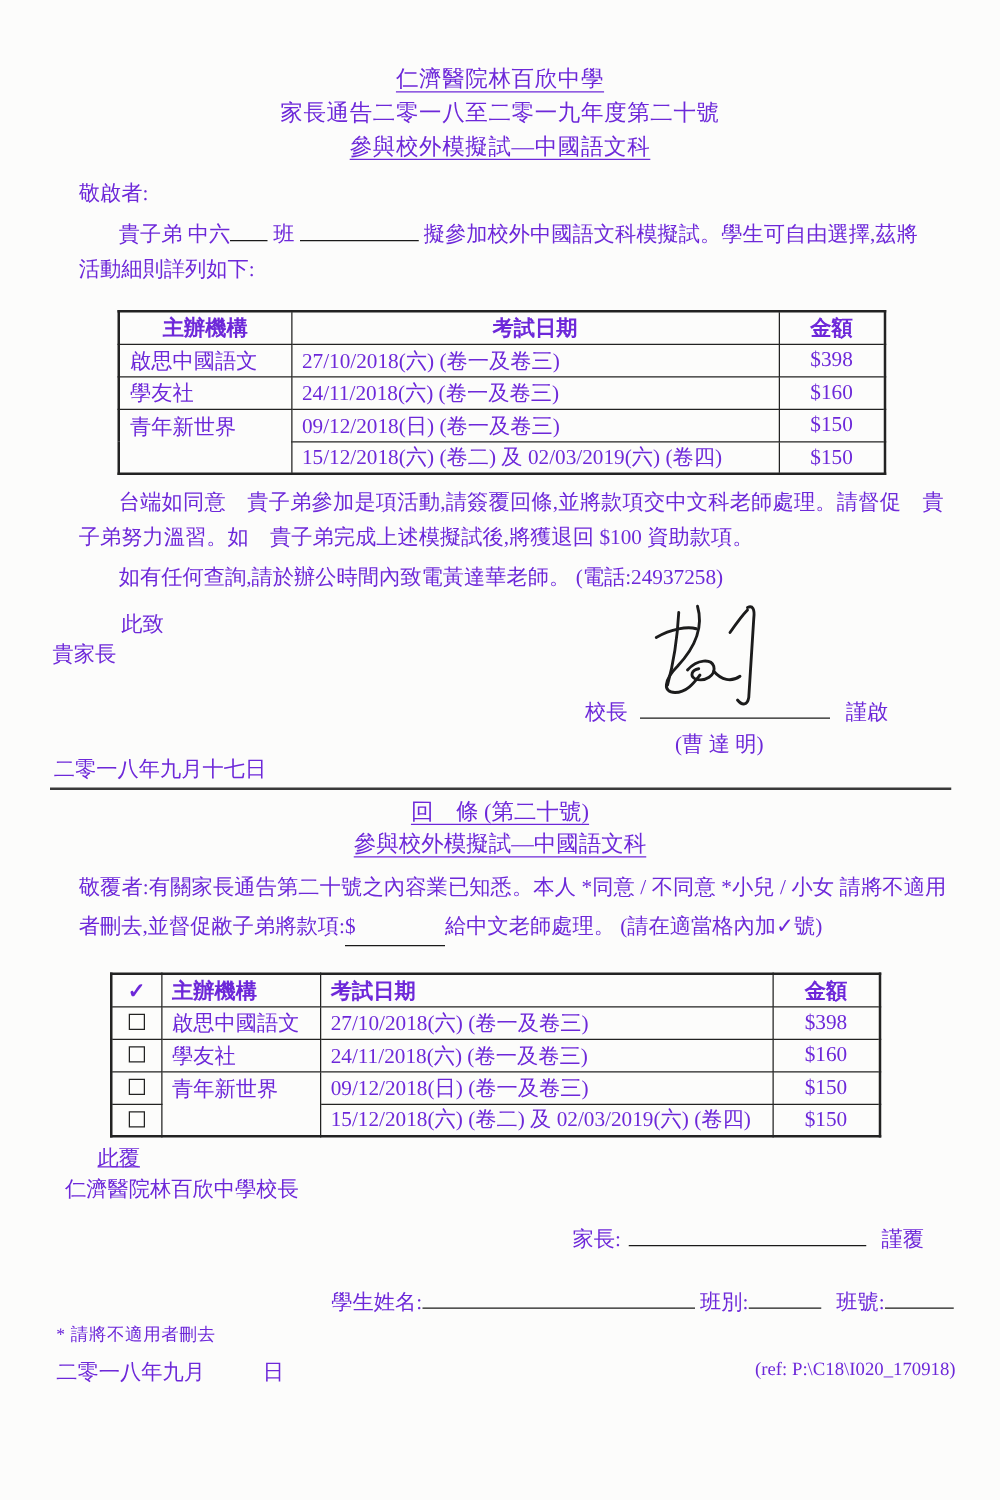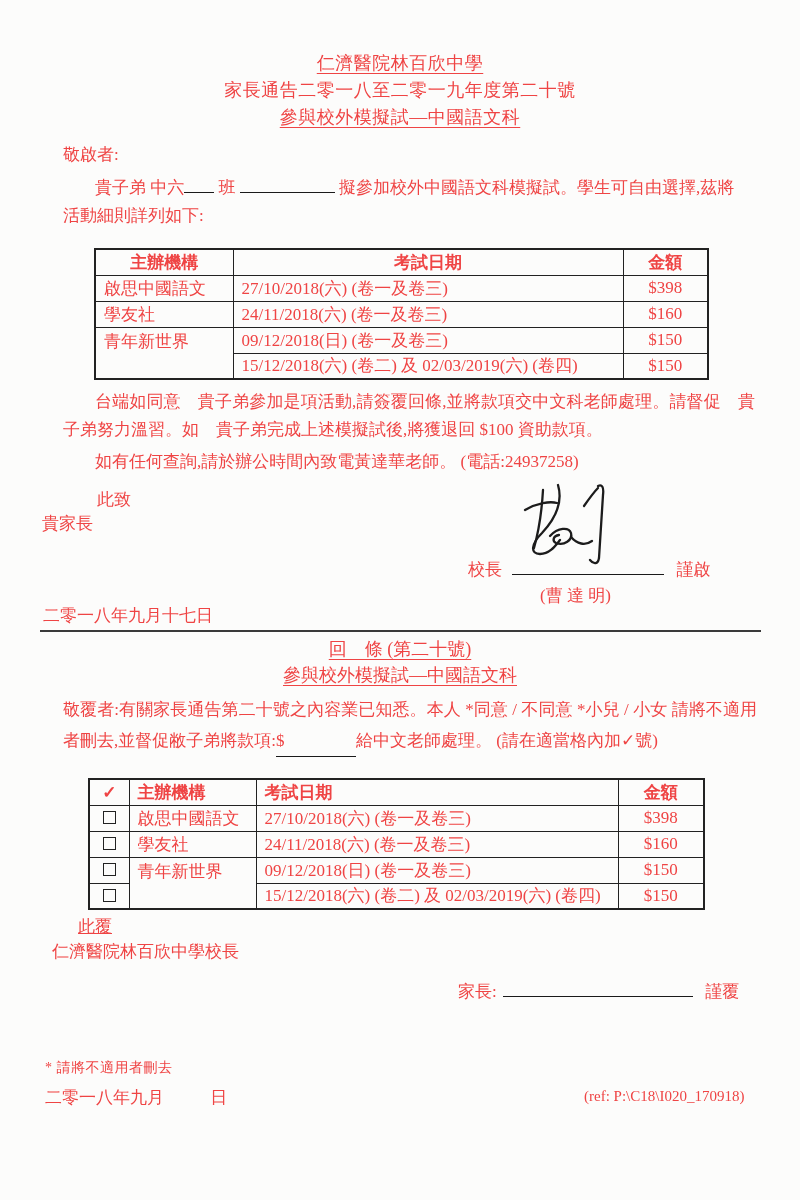--- a/index.html
+++ b/index.html
@@ -1,19 +1,19 @@
 <!DOCTYPE html>
 <html><head>
 <meta charset="utf-8">
 <style>
   * { margin:0; padding:0; box-sizing:border-box; }
   html,body { background:#e8e8e8; }
   .page {
     position:relative; width:800px; height:1200px; margin:0 auto;
-    background:#fcfcfb; color:#ef4444;
+    background:#fcfcfb; color:#6d28d9;
     font-family:"Liberation Serif","DejaVu Serif",serif;
     font-size:17px; overflow:hidden;
   }
   .abs { position:absolute; }
   .center { text-align:center; }
   .u { text-decoration:underline; text-underline-offset:4px; text-decoration-thickness:1px; }
   .hdr { width:800px; line-height:27px; font-size:18px; letter-spacing:0.5px; }
   .bl { display:inline-block; border-bottom:1.2px solid #1a1a1a; height:14px; vertical-align:baseline; }
   .w30{width:30px} .w95{width:95px} .w152{width:152px} .w190{width:190px}
   .w218{width:218px} .w58{width:58px} .w55{width:55px}
@@ -167,22 +167,27 @@
 
   <div class="abs" style="top:915px; left:78px;text-decoration:underline;">此覆</div>
   <div class="abs" style="top:940px; left:52px;">仁濟醫院林百欣中學校長</div>
 
   <div class="abs" style="top:980px; left:458px;">
     <span>家長:</span>
     <span class="bl w190" style="margin:0 8px 0 2px;"></span>
     <span>謹覆</span>
   </div>
 
+  <div class="abs" style="top:1030px; left:265px;">
+    <span>學生姓名:</span><span class="bl w218"></span>
+    <span>班別:</span><span class="bl w58"></span>
+    <span style="margin-left:8px;">班號:</span><span class="bl w55"></span>
+  </div>
 
   <div class="abs small" style="top:1059px; left:45px; letter-spacing:0.5px;">* 請將不適用者刪去</div>
 
   <div class="abs" style="top:1086px; left:45px;">
     <span>二零一八年九月</span>
     <span style="margin-left:42px;">日</span>
   </div>
-  <div class="abs ref" style="top:1088px; left:584px;">(ref: P:\C18\I020_170918)</div>
+  <div class="abs ref" style="top:1088px; left:604px;">(ref: P:\C18\I020_170918)</div>
 
 </div>
 
 </body></html>

